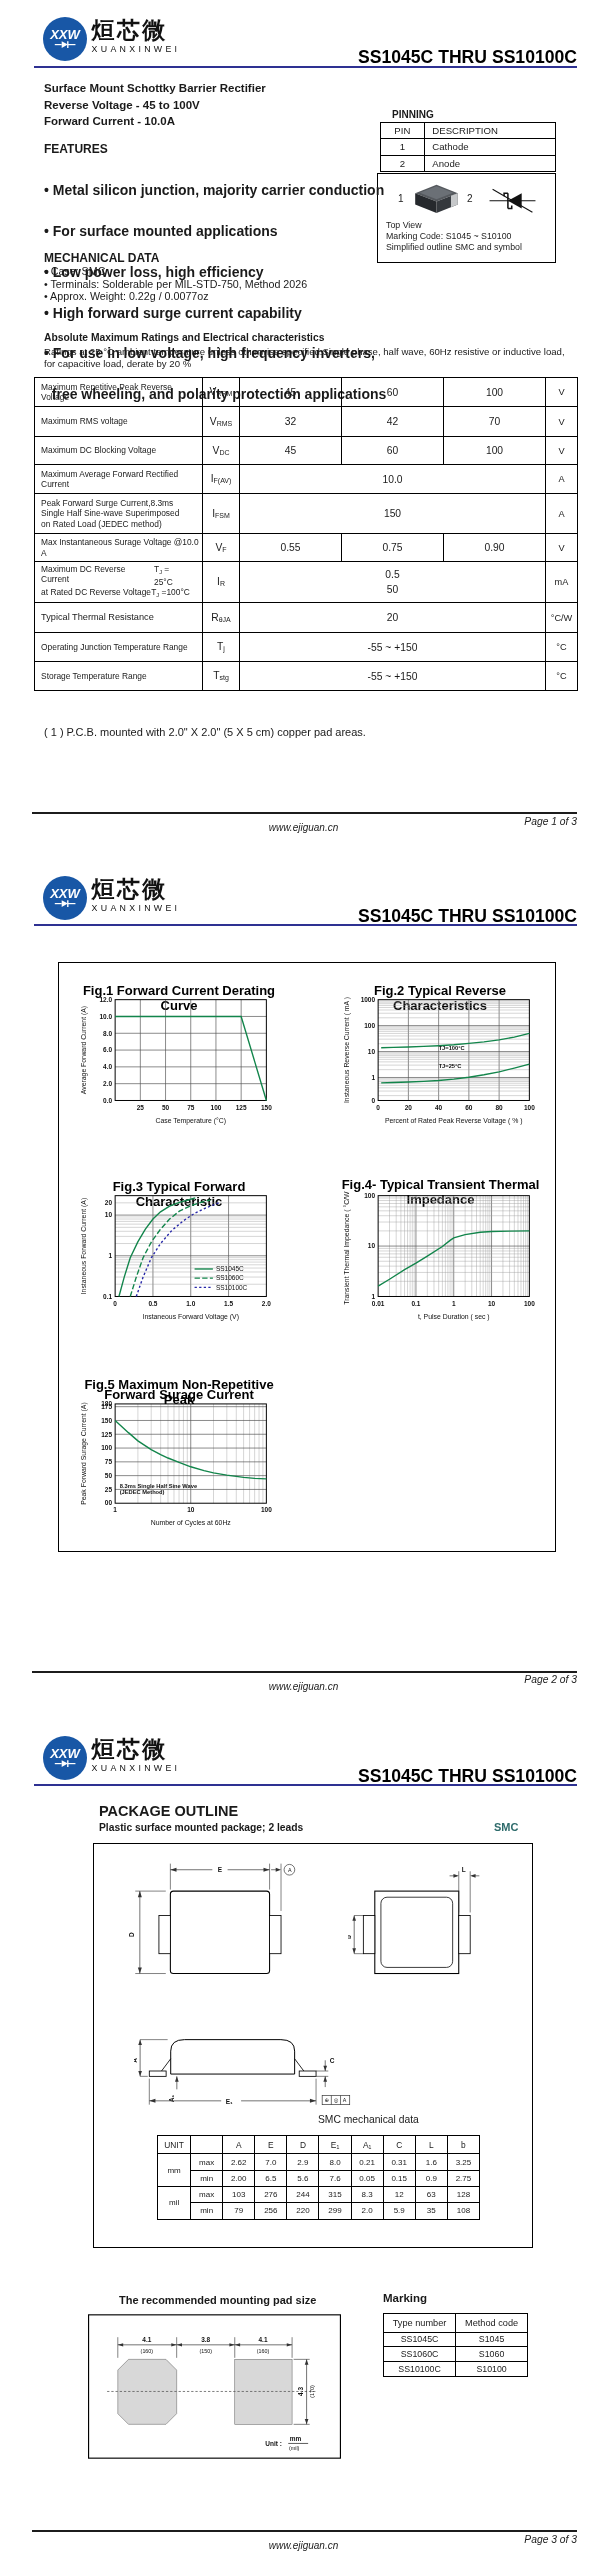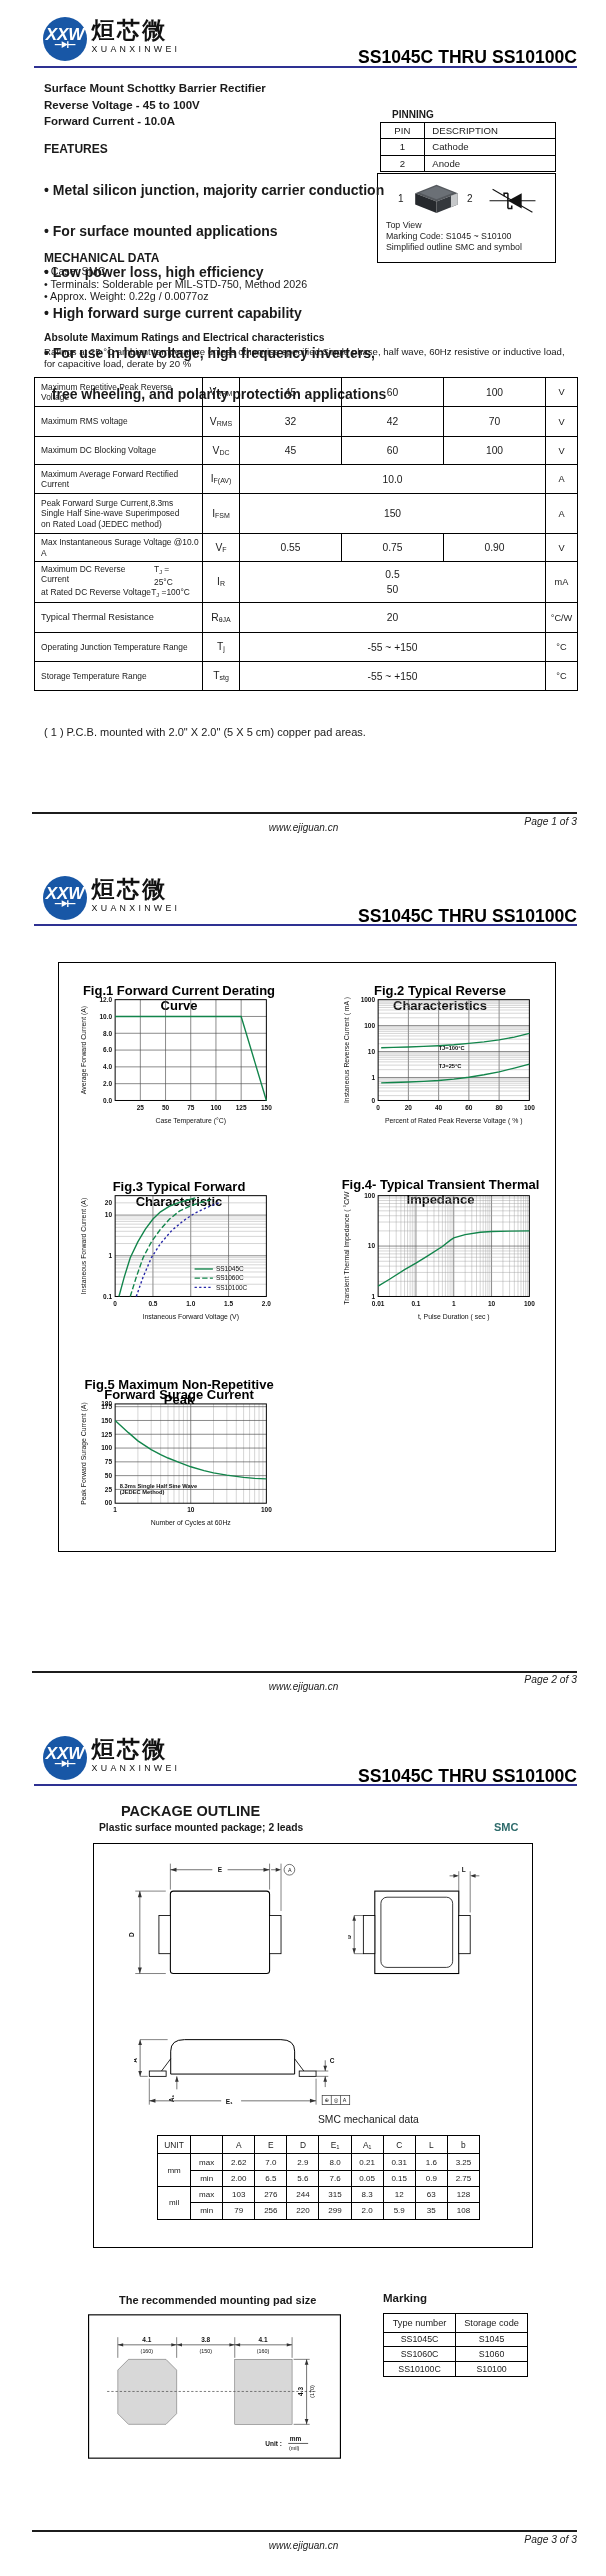--- a/index.html
+++ b/index.html
@@ -5,21 +5,21 @@
   html,body{margin:0;padding:0;}
   body{width:607px;height:2576px;position:relative;background:#ffffff;
        font-family:"Liberation Sans","DejaVu Sans",sans-serif;color:#1a1a1a;}
   .abs{position:absolute;}
   
   .hdr-rule{height:2.3px;background:#2e3192;left:34px;width:543px;}
   .ftr-rule{height:2.3px;background:#1c1c1c;left:32px;width:545px;}
   .logo{display:flex;align-items:flex-start;}
   .logo-circle{width:44px;height:44px;border-radius:50%;background:#1857a6;color:#fff;
       display:flex;flex-direction:column;align-items:center;justify-content:center;}
-  .xxw{font-style:italic;font-weight:bold;font-size:17px;line-height:11.5px;letter-spacing:0px;}
+  .xxw{font-style:italic;font-weight:bold;font-size:13px;line-height:11.5px;letter-spacing:0px;}
   .logo-text{margin-left:4.6px;}
   .cn{font-size:23px;font-weight:bold;letter-spacing:2.3px;line-height:26px;color:#111;}
   .en{font-size:8.8px;letter-spacing:3.3px;color:#111;margin-top:0.8px;}
   .doc-title{font-size:17.6px;font-weight:bold;text-align:right;color:#000;}
   .site{font-size:10px;text-align:center;width:607px;left:0;font-style:italic;}
   .pagelab{font-size:10.3px;font-style:italic;text-align:right;width:99px;}
   
   .sub{font-weight:bold;font-size:11.5px;line-height:16.5px;}
   .h-sec{font-weight:bold;font-size:12px;}
   .feat{font-weight:bold;font-size:14px;line-height:13.6px;}
@@ -553,21 +553,21 @@
     </svg>
   </div>
   <div class="logo-text">
     <div class="cn">烜芯微</div>
     <div class="en">XUANXINWEI</div>
   </div>
 </div>
 <div class="abs doc-title" style="left:291px;top:1766px;width:286px;">SS1045C  THRU  SS10100C</div>
 <div class="abs hdr-rule" style="top:1784px;"></div>
 
-<div class="abs h-pkg" style="left:99px;top:1803px;margin-left:22px;">PACKAGE  OUTLINE</div>
+<div class="abs h-pkg" style="left:99px;top:1803px;">PACKAGE  OUTLINE</div>
 <div class="abs h-pkg2" style="left:99px;top:1822px;">Plastic surface mounted package; 2 leads</div>
 <div class="abs smcname" style="left:494px;top:1821px;">SMC</div>
 
 <div class="abs outline3" style="left:93px;top:1843px;width:438px;height:403px;"></div>
 
 <svg class="abs" style="left:115px;top:1856px;" width="184" height="145" viewBox="0 0 240 190">
   <line x1="72" y1="10" x2="72" y2="44" stroke="#333" stroke-width="0.8"></line>
   <line x1="202" y1="10" x2="202" y2="44" stroke="#333" stroke-width="0.8"></line>
   <line x1="217" y1="10" x2="217" y2="72" stroke="#333" stroke-width="0.8"></line>
   <line x1="72" y1="18" x2="127" y2="18" stroke="#333" stroke-width="0.9"></line>
@@ -765,21 +765,21 @@
 
 <div class="abs mark-title" style="left:383px;top:2292px;">Marking</div>
 <table class="mark-t abs" style="left:383px;top:2313px;width:145px;">
   <colgroup>
       <col style="width:73px">
       <col style="width:73px">
     </colgroup>
   <tbody>
       <tr>
     <td class="h">Type number</td>
-    <td class="h">Storage code</td>
+    <td class="h">Method code</td>
   </tr>
   <tr>
     <td>SS1045C</td>
     <td>S1045</td>
   </tr>
   <tr>
     <td>SS1060C</td>
     <td>S1060</td>
   </tr>
   <tr>

